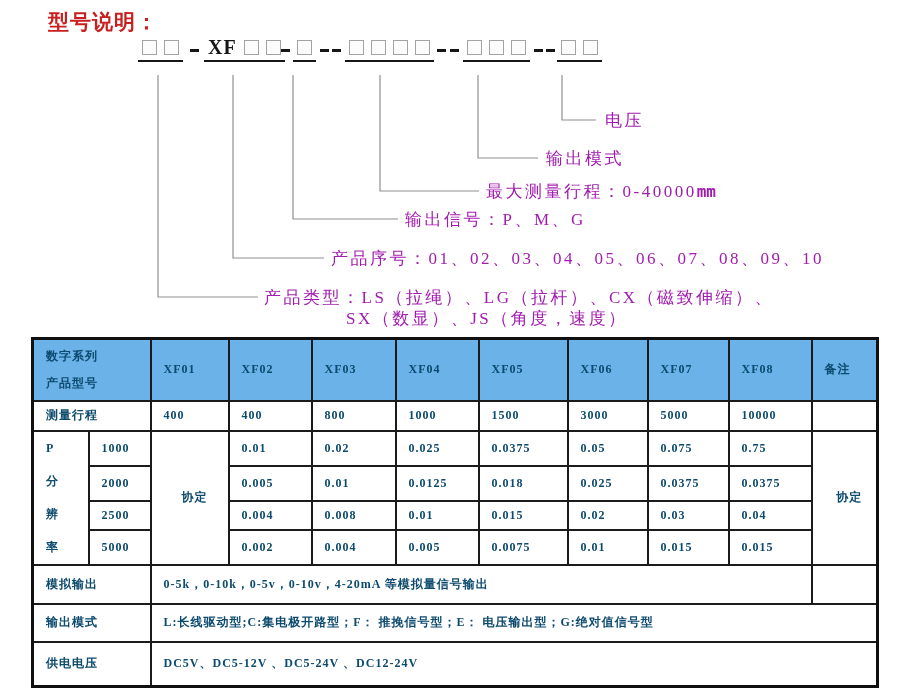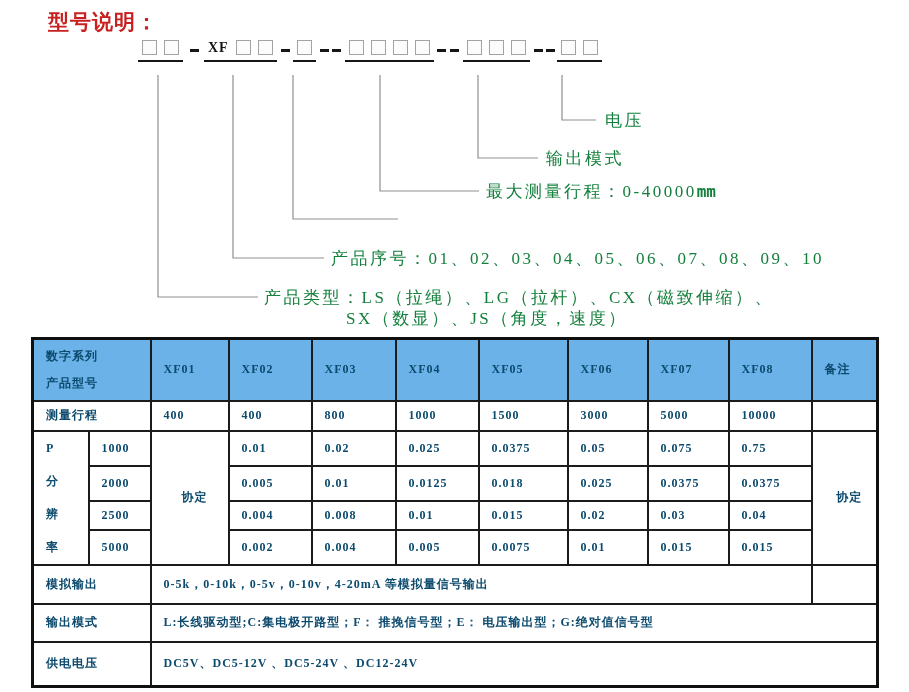--- a/index.html
+++ b/index.html
@@ -24,33 +24,33 @@
     position:absolute; top:40px; display:flex; align-items:center;
     padding:0 4px 5px 4px; border-bottom:2px solid #161616;
   }
   .fmt-group .box { margin-right:7px; }
   .fmt-group .box:last-child { margin-right:0; }
   .box {
     width:13px; height:13px; border:1px solid #a3a3a3; background:#fcfcfc;
     display:inline-block;
   }
   .fmt-xf {
-    font-weight:bold; font-size:14px; letter-spacing:1px; color:#161616;
+    font-weight:bold; font-size:20px; letter-spacing:1px; color:#161616;
     margin-right:7px; line-height:15px;
   }
   .dash {
     position:absolute; top:49px; width:9px; height:3px; background:#161616;
   }
 
   
   .leads { position:absolute; left:0; top:0; pointer-events:none; }
 
   
   .callout {
-    position:absolute; white-space:nowrap; color:#15803d;
+    position:absolute; white-space:nowrap; color:#a21caf;
     font-size:17px; letter-spacing:2.5px;
   }
   .unit-mono {
     font-family:"DejaVu Sans Mono","Liberation Mono",monospace;
     font-weight:bold; letter-spacing:0; font-size:16px;
   }
 
   
   table.spec {
     position:absolute; left:31px; top:337px; width:845px;
@@ -124,20 +124,21 @@
       <polyline points="293,75 293,219 398,219"></polyline>
       <polyline points="380,75 380,191 479,191"></polyline>
       <polyline points="478,75 478,158 538,158"></polyline>
       <polyline points="562,75 562,120 596,120"></polyline>
     </g>
   </svg>
 
   <div class="callout" style="left:605px; top:109px">电压</div>
   <div class="callout" style="left:546px; top:147px">输出模式</div>
   <div class="callout" style="left:486px; top:180px"><span>最大测量行程：0-40000</span><span class="unit-mono">mm</span></div>
+  <div class="callout" style="left:405px; top:208px">输出信号：P、M、G</div>
   <div class="callout" style="left:331px; top:247px">产品序号：01、02、03、04、05、06、07、08、09、10</div>
   <div class="callout" style="left:346px; top:307px">SX（数显）、JS（角度，速度）</div>
   <div class="callout" style="left:264px; top:286px">产品类型：LS（拉绳）、LG（拉杆）、CX（磁致伸缩）、</div>
 
   <table class="spec">
     <colgroup>
       <col style="width:56px">
         <col style="width:62px">
         <col style="width:78px">
       <col style="width:83px">

